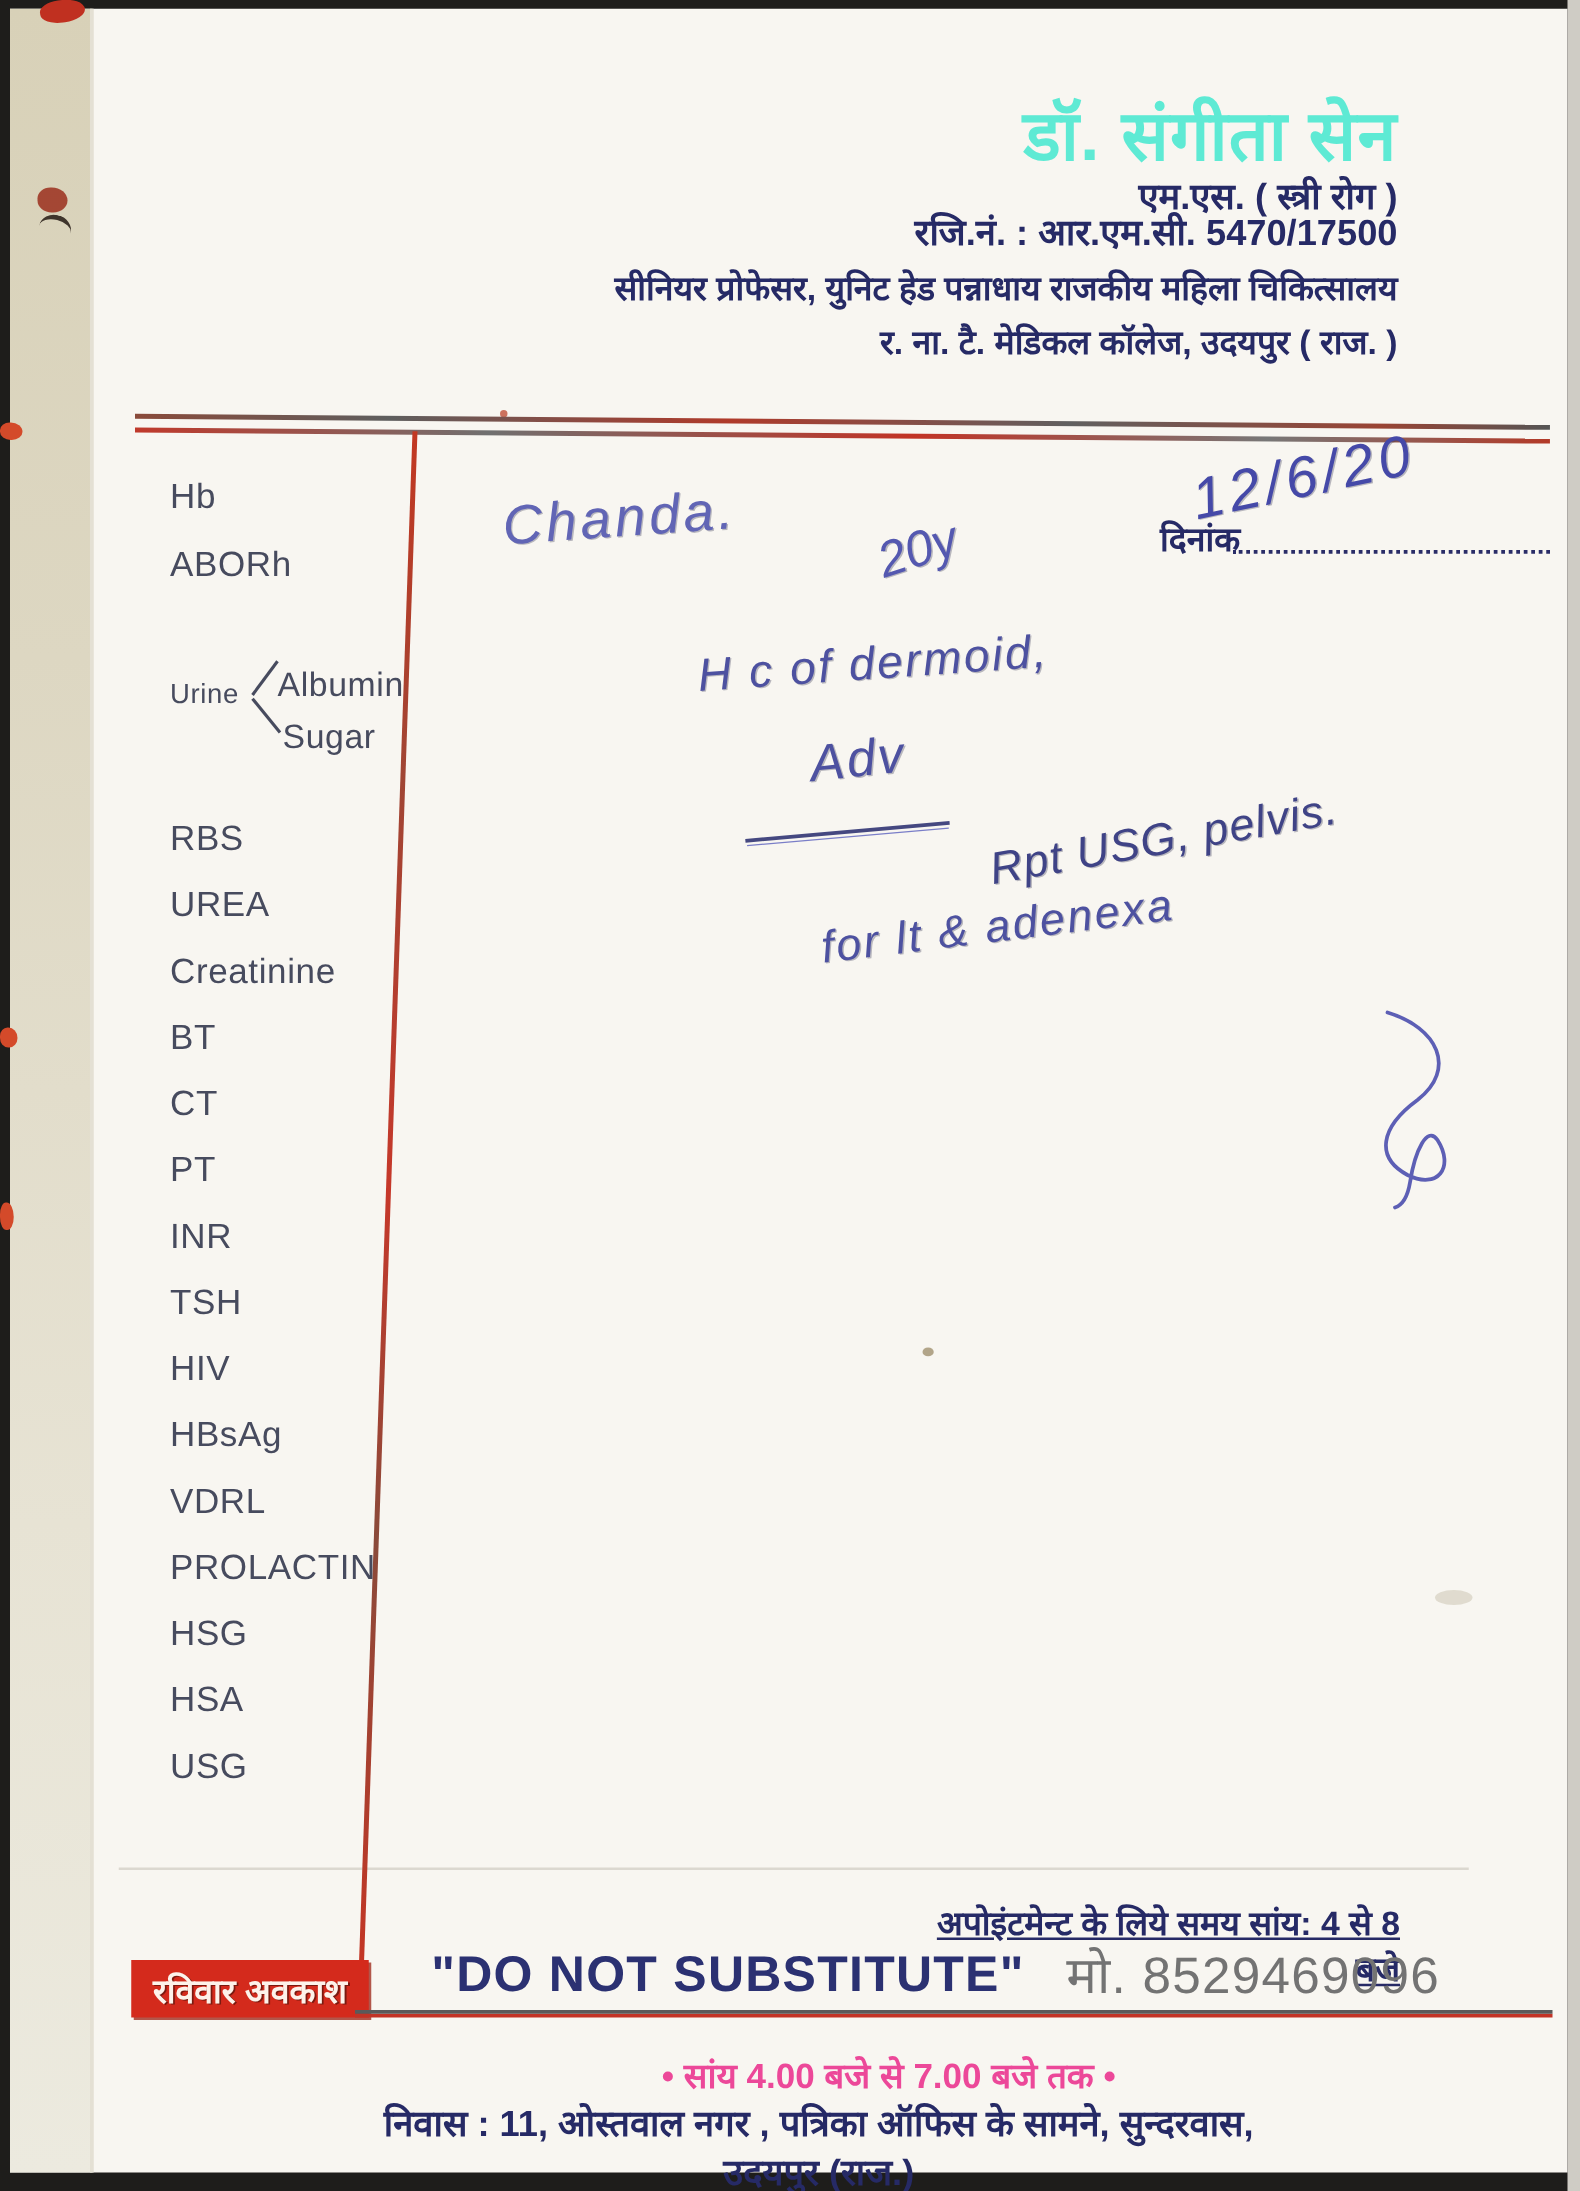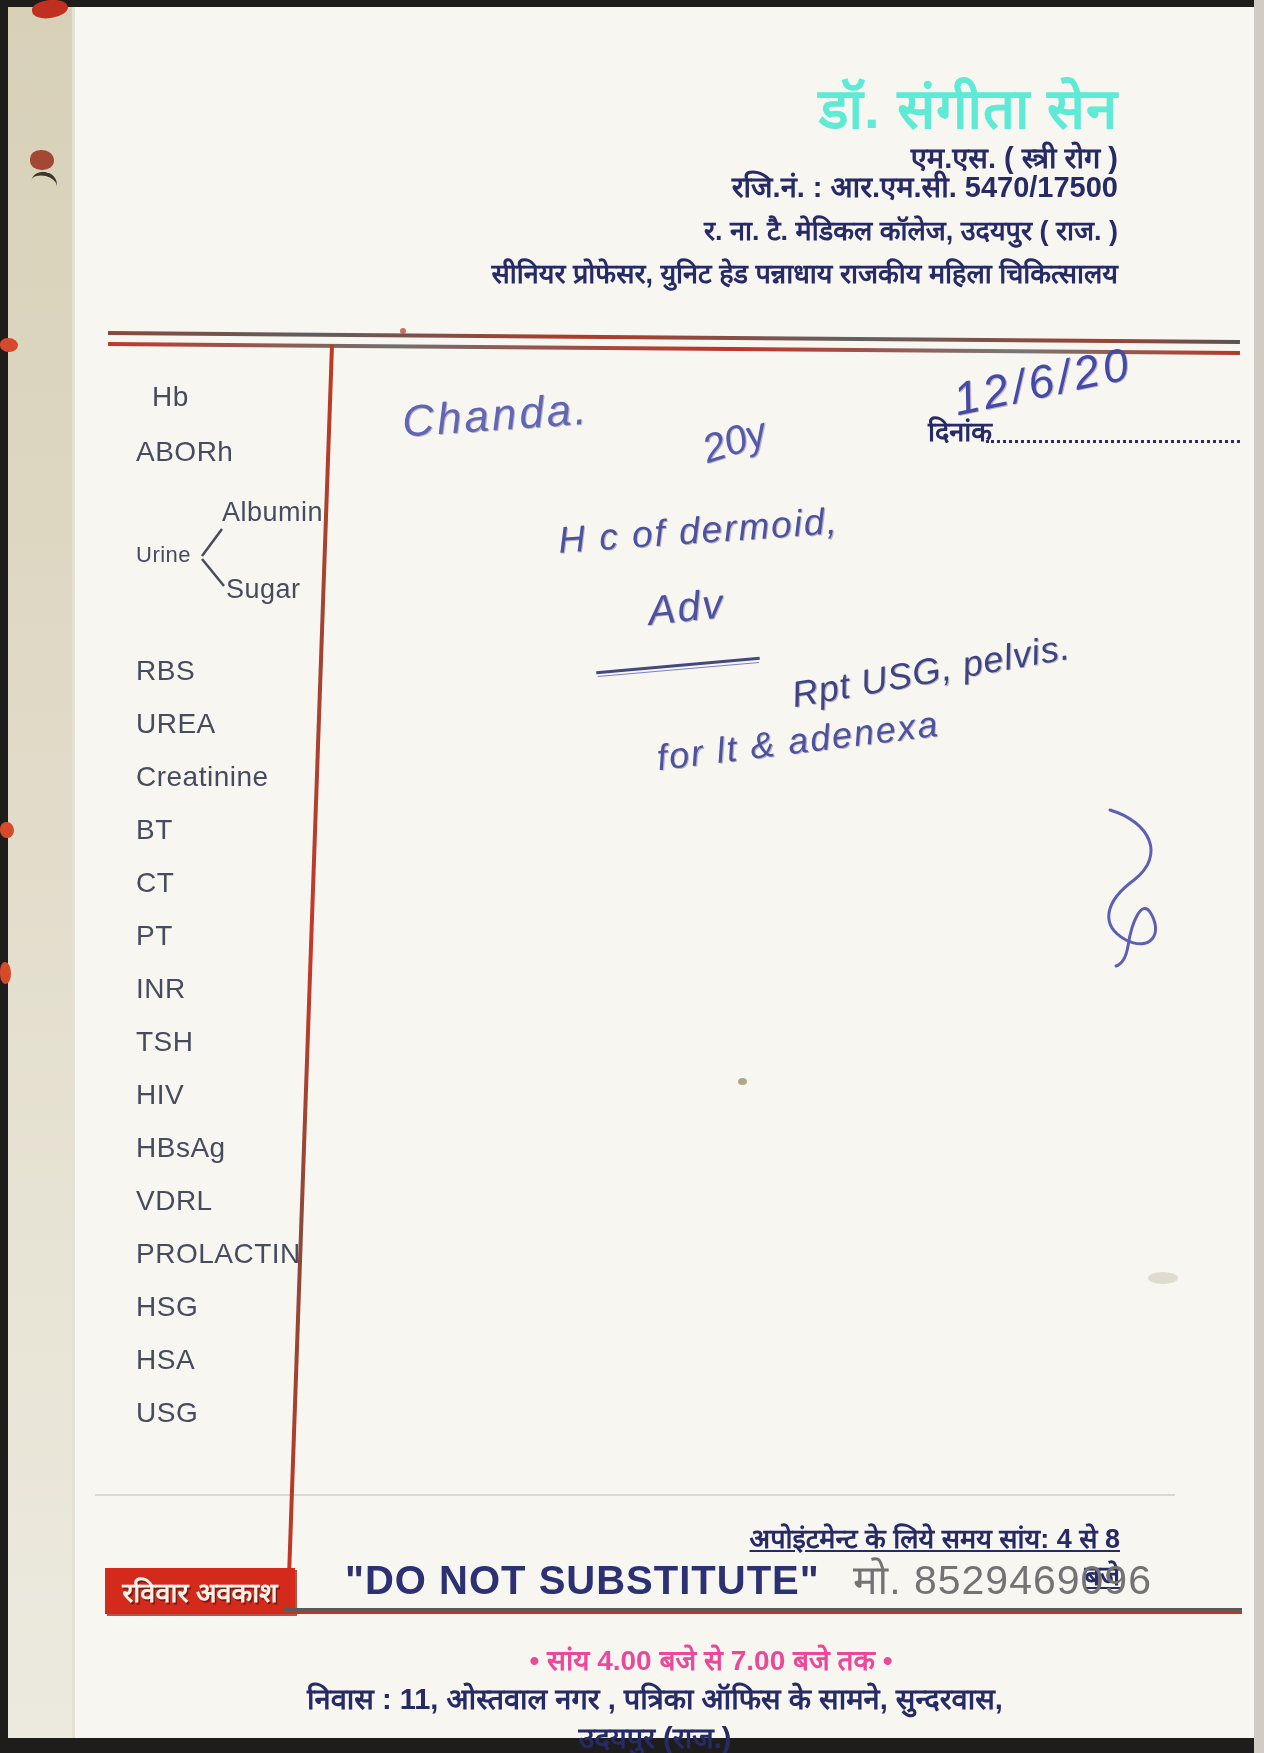--- a/index.html
+++ b/index.html
@@ -80,32 +80,32 @@
   <div class="artifact" style="left:0;top:962px;width:11px;height:22px;background:#d44a2a;"></div>
   <div class="speck" style="left:738px;top:1078px;width:9px;height:7px;background:#9b8a66;opacity:.75;"></div>
   <div class="speck" style="left:400px;top:328px;width:6px;height:6px;background:#c05038;opacity:.8;"></div>
   <div class="speck" style="left:1148px;top:1272px;width:30px;height:12px;background:#ddd8cb;opacity:.9;"></div>
   <div class="crease"></div>
 
   <div class="header">
     <div class="doc-name">डॉ. संगीता सेन</div>
     <div class="h-line">एम.एस. ( स्त्री रोग )</div>
     <div class="h-line">रजि.नं. : आर.एम.सी. 5470/17500</div>
+    <div class="h-line small">सीनियर प्रोफेसर, युनिट हेड पन्नाधाय राजकीय महिला चिकित्सालय</div>
     <div class="h-line small">र. ना. टै. मेडिकल कॉलेज, उदयपुर ( राज. )</div>
-    <div class="h-line small">सीनियर प्रोफेसर, युनिट हेड पन्नाधाय राजकीय महिला चिकित्सालय</div>
   </div>
 
   <div class="rule r1"></div>
   <div class="rule r2"></div>
   <div class="vline"></div>
 
-  <div class="side-item" style="top:381px;margin-left:16px;">Hb</div>
+  <div class="side-item" style="top:381px;">Hb</div>
   <div class="side-item" style="top:436px;">ABORh</div>
 
-  <div class="side-item" style="left:222px;top:497px;font-size:27px;">Albumin</div>
+  <div class="side-item" style="left:222px;top:533px;font-size:27px;">Albumin</div>
   <div class="side-item" style="top:542px;font-size:22px;">Urine</div>
   <div class="side-item" style="left:226px;top:574px;font-size:27px;">Sugar</div>
   <svg width="40" height="70" style="position:absolute;left:198px;top:524px;">
     <line x1="4" y1="32" x2="24" y2="5" stroke="#474b5e" stroke-width="2.5"></line>
     <line x1="4" y1="35" x2="26" y2="62" stroke="#474b5e" stroke-width="2.5"></line>
   </svg>
 
   <div id="tests-list">
       <div class="test-item">RBS</div>
       <div class="test-item">UREA</div>

